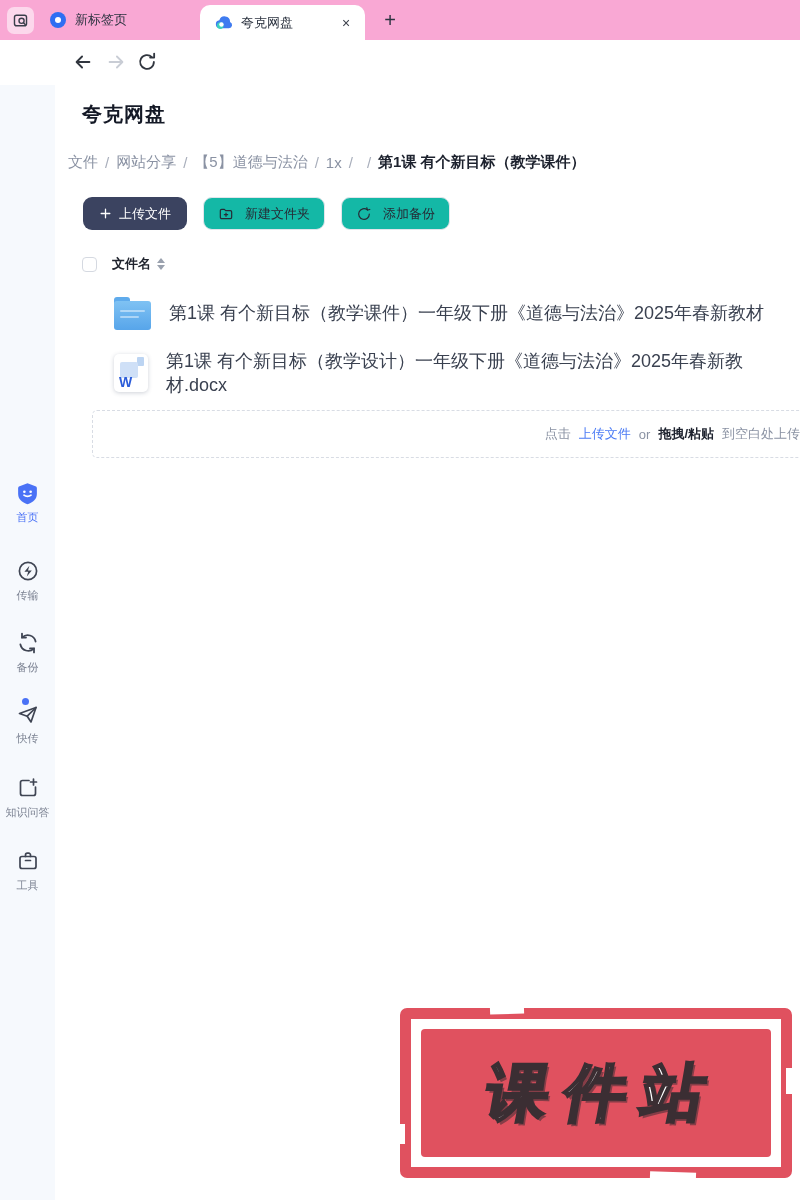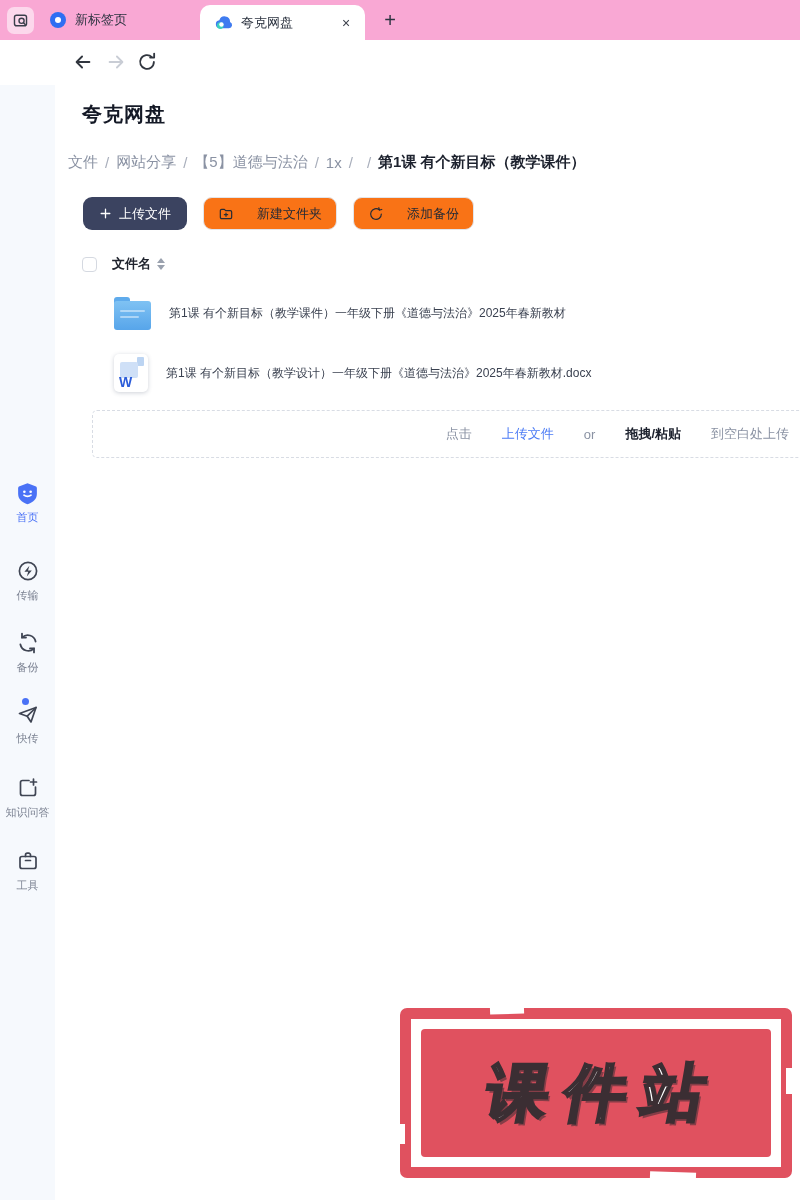--- a/index.html
+++ b/index.html
@@ -51,54 +51,54 @@
   .breadcrumb { position:absolute; left:13px; top:68px; font-size:15px; color:#8a92a3;
     white-space:nowrap; display:flex; align-items:center;text-align:right; }
   .crumb { cursor:pointer; }
   .crumb-sep { margin:0 7px; color:#a8aebb; }
   .crumb.last { color:#1d222e; font-weight:bold; cursor:default; }
 
   .actions { position:absolute; left:28px; top:112px; display:flex; gap:16px; }
   .btn { height:33px; border-radius:9px; display:flex; align-items:center; font-size:13px;
     cursor:pointer; white-space:nowrap; }
   .btn-primary { background:#3b4360; color:#fff; padding:0 16px; gap:7px; }
-  .btn-ghost { background:#f97316; border:1px solid #e2e5eb; color:#262b36; padding:0 14px; gap:23px; }
+  .btn-ghost { background:#14b8a6; border:1px solid #e2e5eb; color:#262b36; padding:0 14px; gap:11px; }
 
   .list-header { position:absolute; left:27px; top:170px; display:flex; align-items:center; }
   .checkbox { width:15px; height:15px; border:1.5px solid #d5d9e1; border-radius:4px; background:#fff; cursor:pointer; }
   .col-name { margin-left:15px; font-size:13px; font-weight:bold; color:#20242e; }
   .sort-ico { display:inline-flex; flex-direction:column; gap:2px; margin-left:6px; }
   .sort-ico i { width:0; height:0; border-left:4px solid transparent; border-right:4px solid transparent; }
   .sort-up { border-bottom:5px solid #9aa1ae; }
   .sort-down { border-top:5px solid #9aa1ae; }
 
   .file-row { position:absolute; left:0; right:0; height:60px; display:flex; align-items:center;
     padding-left:59px; gap:18px; cursor:pointer; }
-  .file-row .fname { font-size:12px; color:#3a4150; }
+  .file-row .fname { font-size:18px; color:#3a4150; }
   .row-0 { top:198px; } .row-1 { top:258px; }
 
   
   .folder-ico { position:relative; width:37px; height:33px; flex:0 0 auto; }
   .folder-ico .tabp { position:absolute; left:0; top:0; width:16px; height:8px; background:#5fabec;
     border-radius:3px 3px 0 0; }
   .folder-ico .bodyp { position:absolute; left:0; top:4px; right:0; bottom:0;
     background:linear-gradient(180deg,#7fc2f3 0%,#57a5ea 100%); border-radius:3px; }
   .folder-ico .line { position:absolute; left:6px; right:6px; height:2px; background:rgba(255,255,255,.45); border-radius:2px; }
 
   
   .doc-ico { position:relative; width:34px; height:38px; flex:0 0 auto; background:#fff;
     border-radius:5px; box-shadow:0 1px 4px rgba(60,70,100,.25); }
   .doc-ico .corner { position:absolute; right:4px; top:3px; width:7px; height:9px; background:#bcd4f2; border-radius:1px; }
   .doc-ico .sheet { position:absolute; left:6px; top:8px; width:18px; height:16px; background:#cfe0f7; border-radius:2px; }
   .doc-ico .w { position:absolute; left:5px; bottom:2px; font-size:14px; font-weight:bold; color:#2b5cd9; }
 
   .upload-hint { position:absolute; left:37px; top:325px; right:-8px; height:48px;
     border:1px dashed #d8dce4; border-radius:5px; display:flex; align-items:center;
     justify-content:flex-end; font-size:13px; color:#8a92a3; white-space:nowrap; padding-right:3px; overflow:hidden; }
-  .upload-hint span { margin:0 15px; }
+  .upload-hint span { margin:0 4px; }
   .hint-link { color:#4b7bf5; cursor:pointer; }
   .hint-bold { color:#1d222e; font-weight:bold; }
 
   
   .stamp { position:absolute; left:400px; top:1008px; width:392px; height:170px; }
   .stamp-frame { position:absolute; inset:0; border:11px solid #e0515f; border-radius:7px; }
   .stamp-inner { position:absolute; left:21px; top:21px; right:21px; bottom:21px; background:#e0515f;
     border-radius:4px; display:flex; align-items:center; justify-content:center; }
   .stamp-text { font-size:62px; font-weight:800; color:#fff; letter-spacing:16px; text-indent:16px;
     transform:skewX(-10deg); -webkit-text-stroke:2.5px #3b2e33;

